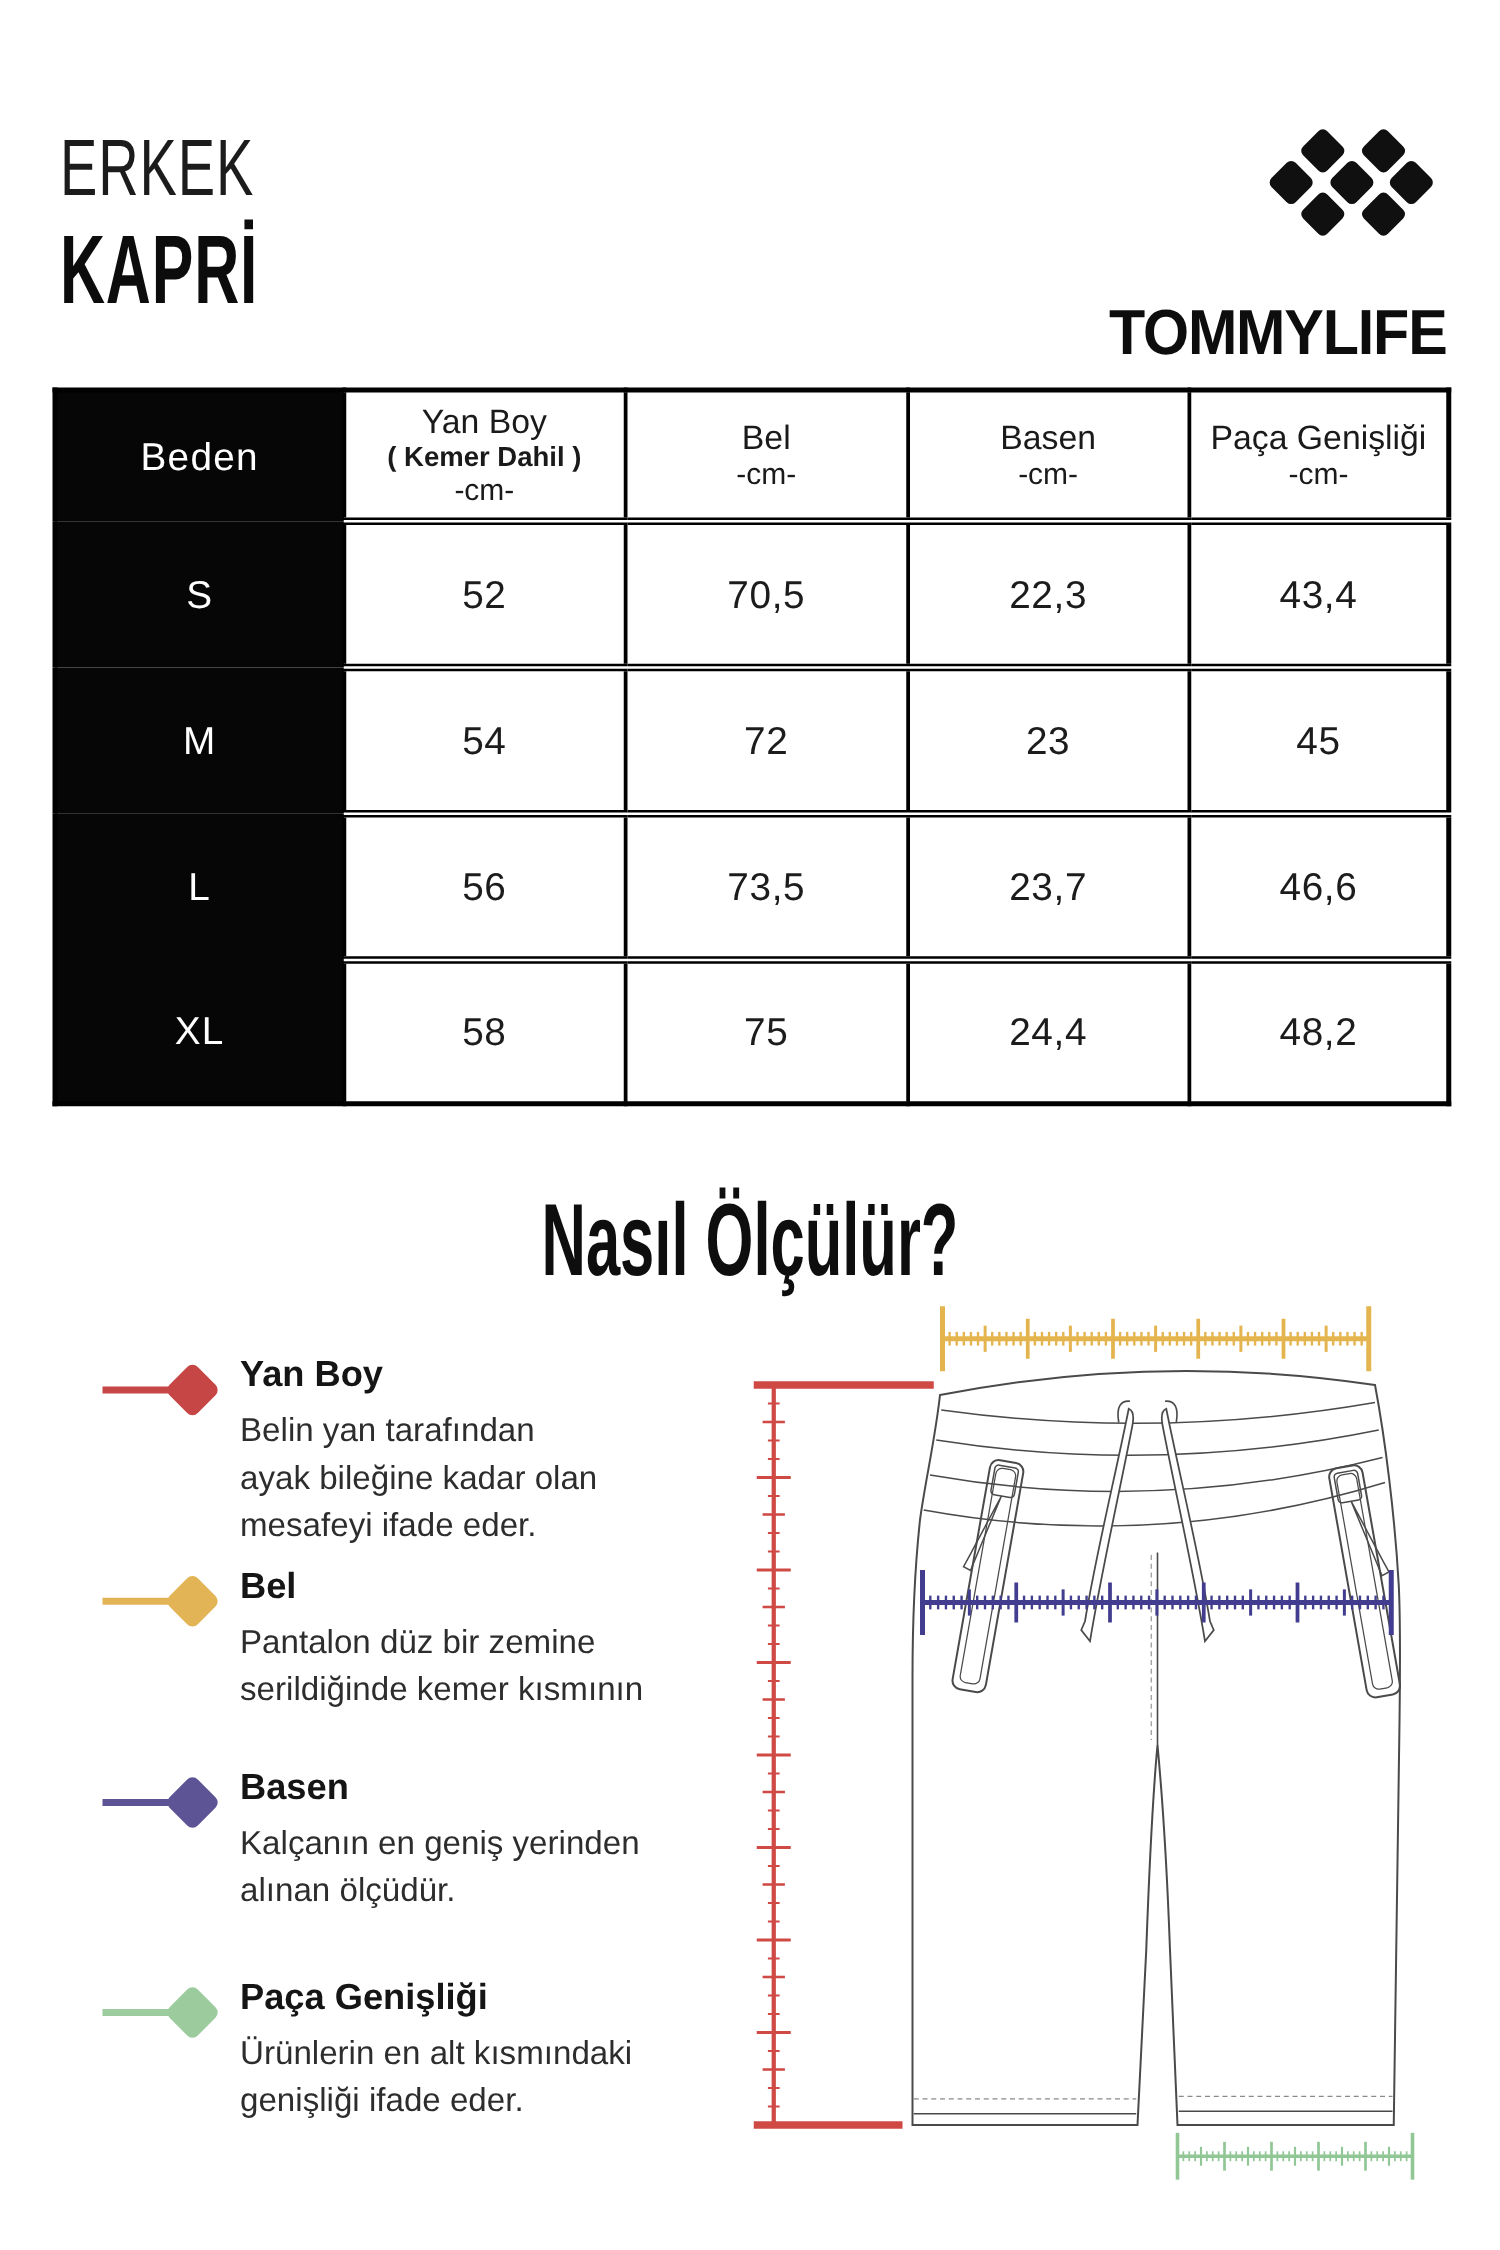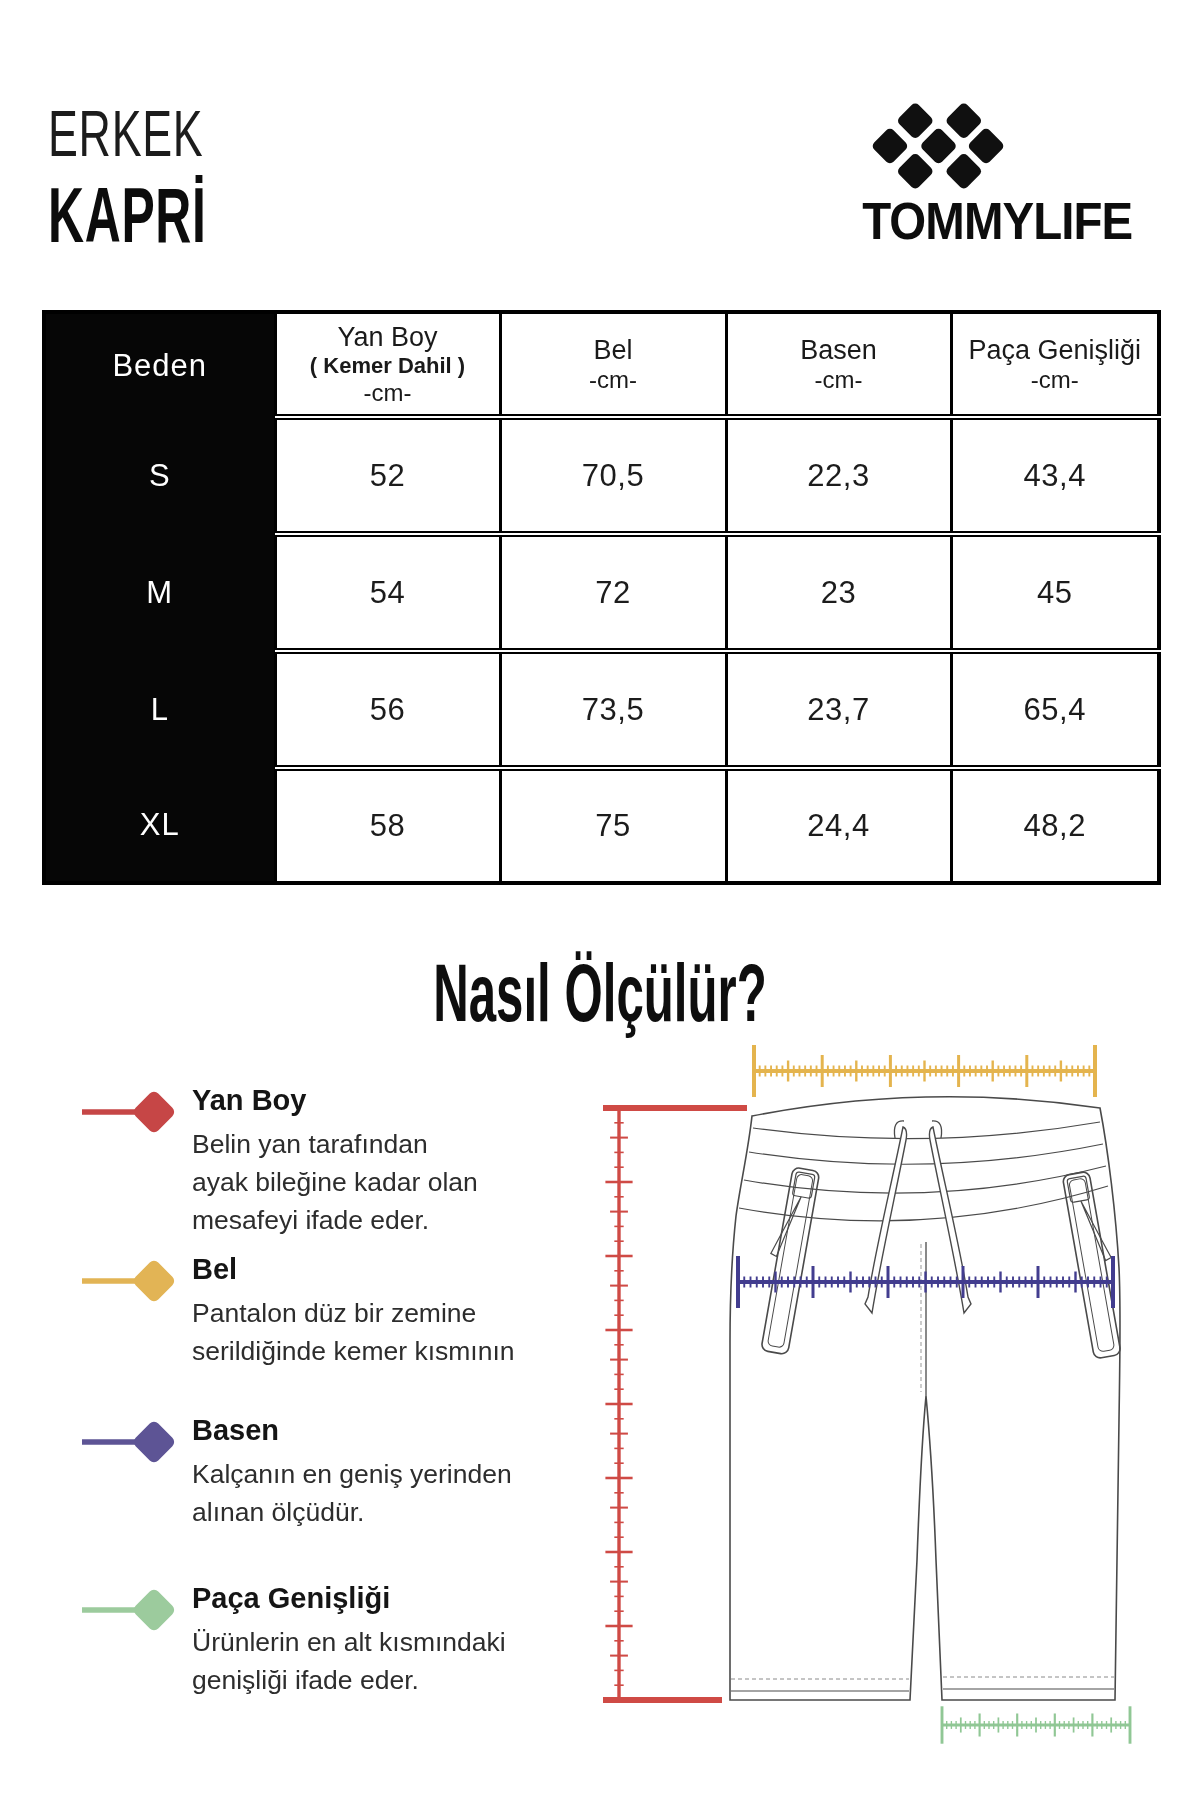--- a/index.html
+++ b/index.html
@@ -9,21 +9,21 @@
   }
 
   
   .brand{position:absolute;left:48px;top:102px;}
   .brand-cat{font-size:64px;line-height:1;font-weight:400;color:#1c1c1c;
     transform:scaleX(0.70);transform-origin:0 0;letter-spacing:1px;}
   .brand-prod{font-size:78px;line-height:1;font-weight:700;color:#0c0c0c;
     transform:scaleX(0.64);transform-origin:0 0;margin-top:10px;letter-spacing:1px;}
 
   
-  .logo{position:absolute;left:852px;top:90px;width:315px;display:flex;flex-direction:column;align-items:flex-start;}
+  .logo{position:absolute;left:852px;top:90px;width:315px;display:flex;flex-direction:column;align-items:flex-end;gap:44px;}
   .logo-text{font-size:51px;font-weight:700;color:#0d0d0d;line-height:1;
     transform:scaleX(0.93);transform-origin:50% 0;margin-top:-6px;letter-spacing:-1px;}
 
   
   .size-table-wrap{position:absolute;left:42px;top:310px;width:1115px;height:575px;}
   table.size-table{border-collapse:collapse;width:100%;height:100%;table-layout:fixed;
     border:4px solid #000;}
   .size-table th,.size-table td{text-align:center;vertical-align:middle;padding:2px 8px;}
   .size-table thead th{height:96px;}
   .size-table .size-col{background:#060606;color:#ffffff;border:0;}
@@ -120,21 +120,21 @@
         <td class="white-col cell-val">54</td>
         <td class="white-col cell-val">72</td>
         <td class="white-col cell-val">23</td>
         <td class="white-col cell-val">45</td>
       </tr>
       <tr>
         <td class="size-col cell-size">L</td>
         <td class="white-col cell-val">56</td>
         <td class="white-col cell-val">73,5</td>
         <td class="white-col cell-val">23,7</td>
-        <td class="white-col cell-val">65,4</td>
+        <td class="white-col cell-val">46,6</td>
       </tr>
       <tr>
         <td class="size-col cell-size">XL</td>
         <td class="white-col cell-val">58</td>
         <td class="white-col cell-val">75</td>
         <td class="white-col cell-val">24,4</td>
         <td class="white-col cell-val">48,2</td>
       </tr>
     </tbody>
   </table>

